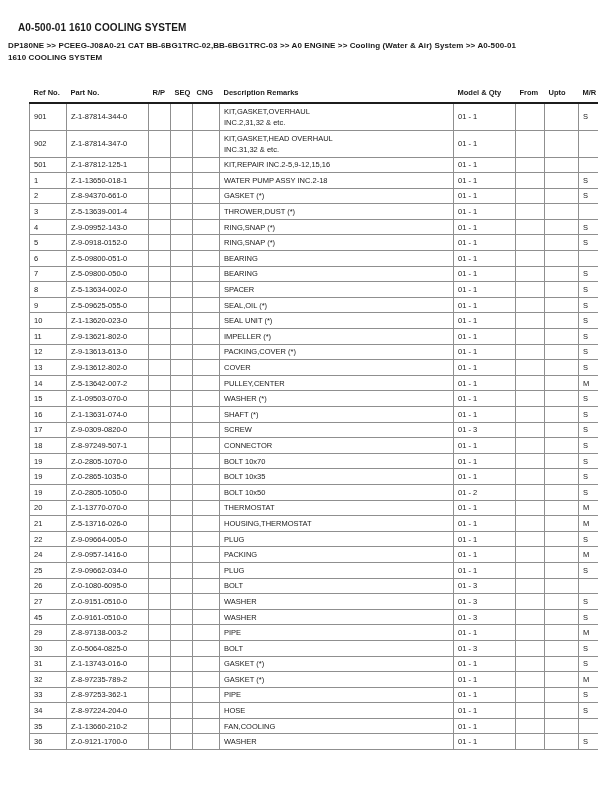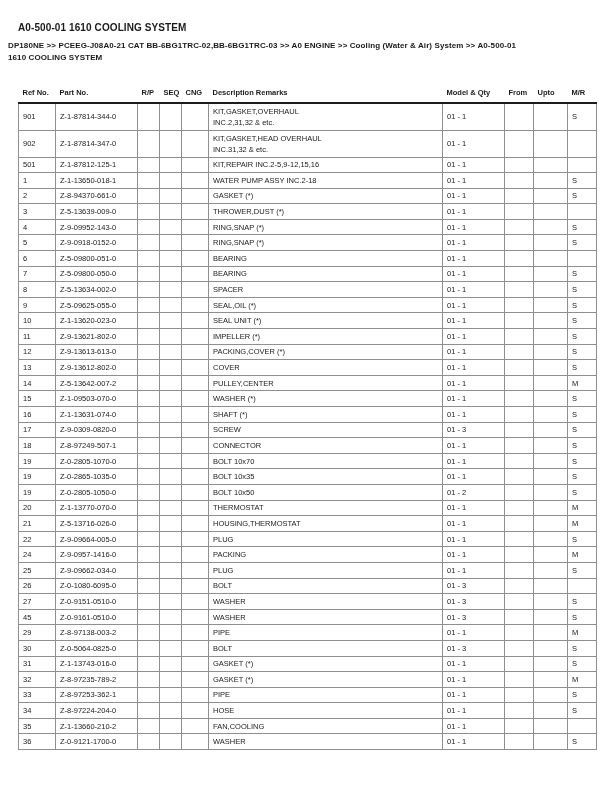--- a/index.html
+++ b/index.html
@@ -40,20 +40,21 @@
     top: 84px;
     width: 580px;
     height: 673px;
     overflow: hidden;
   }
   table.parts {
     border-collapse: collapse;
     table-layout: fixed;
     width: 578px;
     font-size: 7.5px;
+    margin-left: 11px;
   }
   table.parts col.c-ref   { width: 37px; }
   table.parts col.c-part  { width: 82px; }
   table.parts col.c-rp    { width: 22px; }
   table.parts col.c-seq   { width: 22px; }
   table.parts col.c-cng   { width: 27px; }
   table.parts col.c-desc  { width: 234px; }
   table.parts col.c-model { width: 62px; }
   table.parts col.c-from  { width: 29px; }
   table.parts col.c-upto  { width: 34px; }
@@ -177,21 +178,21 @@
             <td></td>
             <td></td>
             <td>GASKET (*)</td>
             <td>01 - 1</td>
             <td></td>
             <td></td>
             <td>S</td>
           </tr>
           <tr class="single">
             <td>3</td>
-            <td>Z-5-13639-009-0</td>
+            <td>Z-5-13639-001-4</td>
             <td></td>
             <td></td>
             <td></td>
             <td>THROWER,DUST (*)</td>
             <td>01 - 1</td>
             <td></td>
             <td></td>
             <td></td>
           </tr>
           <tr class="single">

